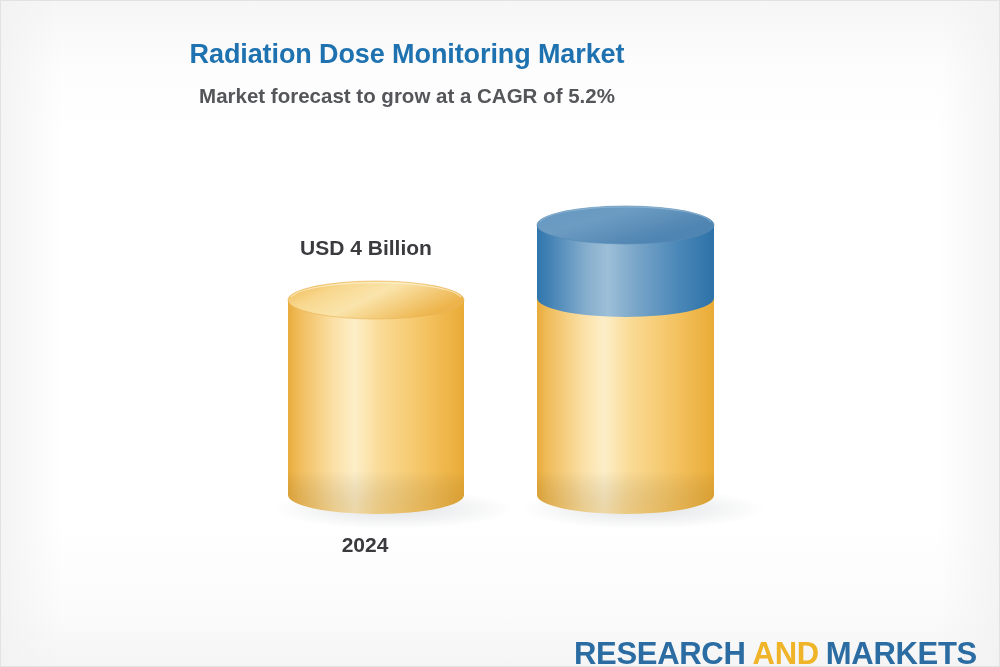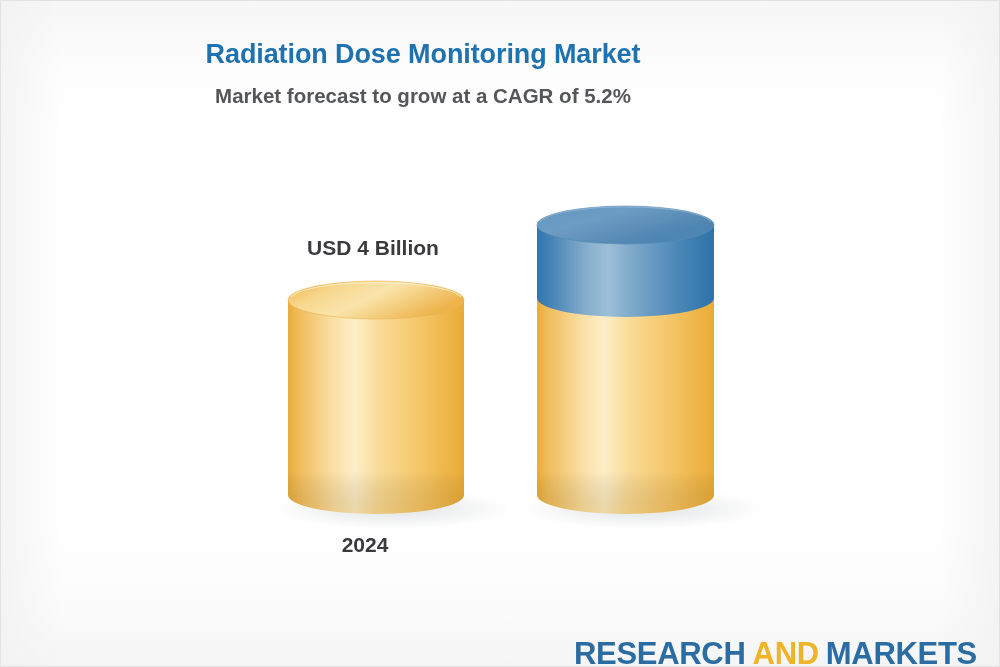--- a/index.html
+++ b/index.html
@@ -30,21 +30,21 @@
     pointer-events: none;
     background:
       linear-gradient(to right, rgba(242,242,242,0.85) 0px, rgba(255,255,255,0) 60px),
       linear-gradient(to left, rgba(242,242,242,0.85) 0px, rgba(255,255,255,0) 60px);
   }
 
   
   .header {
     position: absolute;
     top: 36px;
-    left: 16px;
+    left: 0;
     width: 812px;
     text-align: center;
     z-index: 5;
   }
   .chart-title {
     font-size: 27px;
     font-weight: bold;
     color: #1f72b0;
     letter-spacing: -0.1px;
     line-height: 34px;
@@ -70,21 +70,21 @@
 
   
   .value-label {
     position: absolute;
     font-size: 21px;
     font-weight: bold;
     color: #3b3b3f;
     white-space: nowrap;
     text-align: center;
   }
-  .value-label.a { left: 284px; width: 176px; top: 235px; }
+  .value-label.a { left: 277px; width: 176px; top: 235px; }
   .value-label.b { left: 536px; width: 177px; top: 165px; }
 
   
   .year-label {
     position: absolute;
     font-size: 21px;
     font-weight: bold;
     color: #3b3b3f;
     text-align: center;
     white-space: nowrap;

